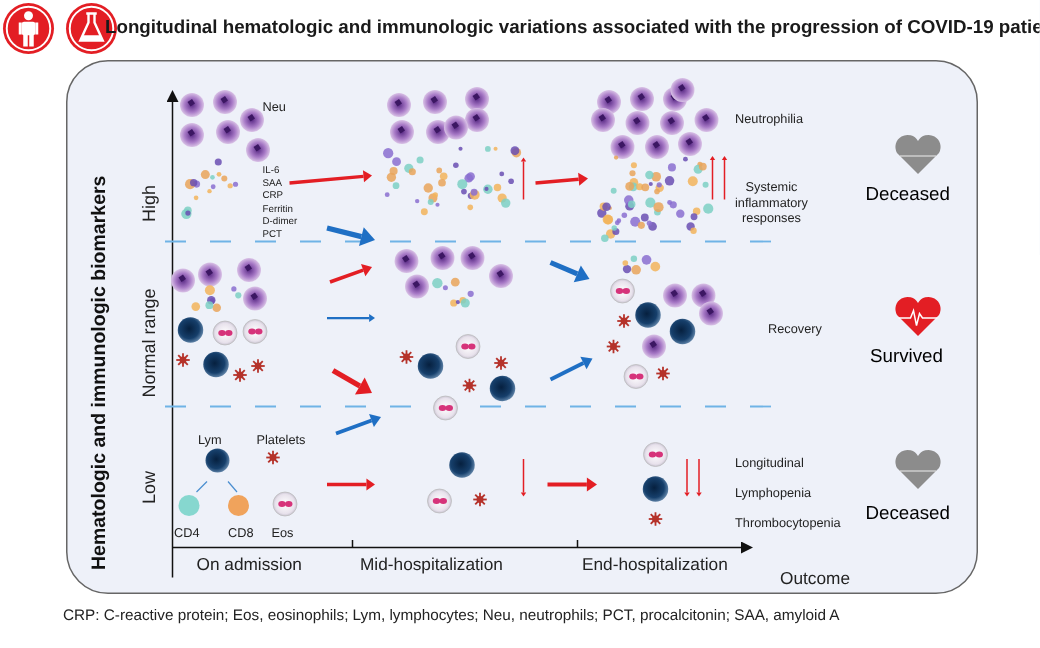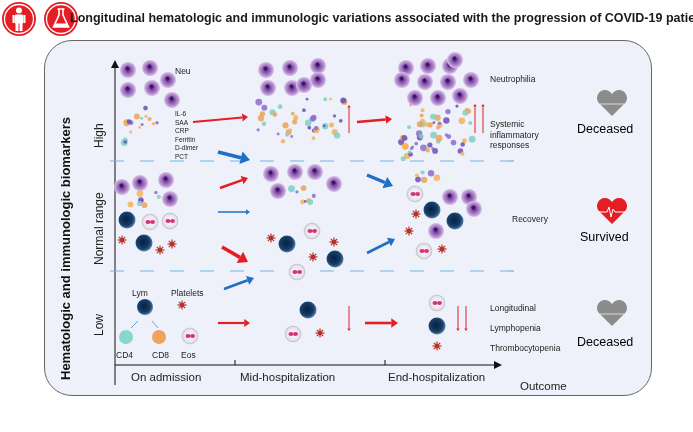--- a/index.html
+++ b/index.html
@@ -6,21 +6,21 @@
   body { width:693px; height:432px; position:relative; overflow:hidden;
          font-family:"Liberation Sans", sans-serif; color:#222; }
   .abs { position:absolute; }
   .title { left:70px; top:11px; font-size:12.5px; font-weight:bold; color:#1a1a1a; white-space:nowrap; }
   .hdr-icon { top:2px; width:34px; height:34px; border-radius:50%; background:#e31e24; }
   .panel { left:44px; top:40px; width:606px; height:354px; background:#eef1f9;
            border:1px solid #666; border-radius:28px; }
   .ylab { left:58px; top:380px; transform:rotate(-90deg); transform-origin:left top;
           font-size:13px; font-weight:bold; white-space:nowrap; color:#111; }
   .lvl { transform:rotate(-90deg); transform-origin:left top; font-size:12px; white-space:nowrap; color:#222; }
-  .lbl { font-size:8.5px; color:#222; white-space:nowrap; }
+  .lbl { font-size:8.5px; color:#222; white-space:nowrap;text-align:center; }
   .lbl-s { font-size:6.5px; color:#222; line-height:8.6px; white-space:pre; }
   .xlab { font-size:11.5px; color:#222; white-space:nowrap; }
   .outcome { font-size:12.5px; color:#000000; white-space:nowrap; }
   .footnote { left:42px; top:404px; width:630px; font-size:10.2px; color:#222; line-height:13px; }
   .fn-arrow { color:#e31e24; font-weight:bold; }
   svg { position:absolute; left:0; top:0; }
 </style>
 </head>
 <body>
 
@@ -648,13 +648,14 @@
 <div class="abs outcome" style="left:577px; top:122px;">Deceased</div>
 <div class="abs outcome" style="left:580px; top:230px;">Survived</div>
 <div class="abs outcome" style="left:577px; top:335px;">Deceased</div>
 
 <div class="abs xlab" style="left:131px; top:371px;">On admission</div>
 <div class="abs xlab" style="left:240px; top:371px;">Mid-hospitalization</div>
 <div class="abs xlab" style="left:388px; top:371px;">End-hospitalization</div>
 <div class="abs xlab" style="left:520px; top:380px;">Outcome</div>
 
 <div class="abs footnote">
+  <div>CRP: C-reactive protein; Eos, eosinophils; Lym, lymphocytes; Neu, neutrophils; PCT, procalcitonin; SAA, amyloid A</div>
 </div>
 
 </body></html>

